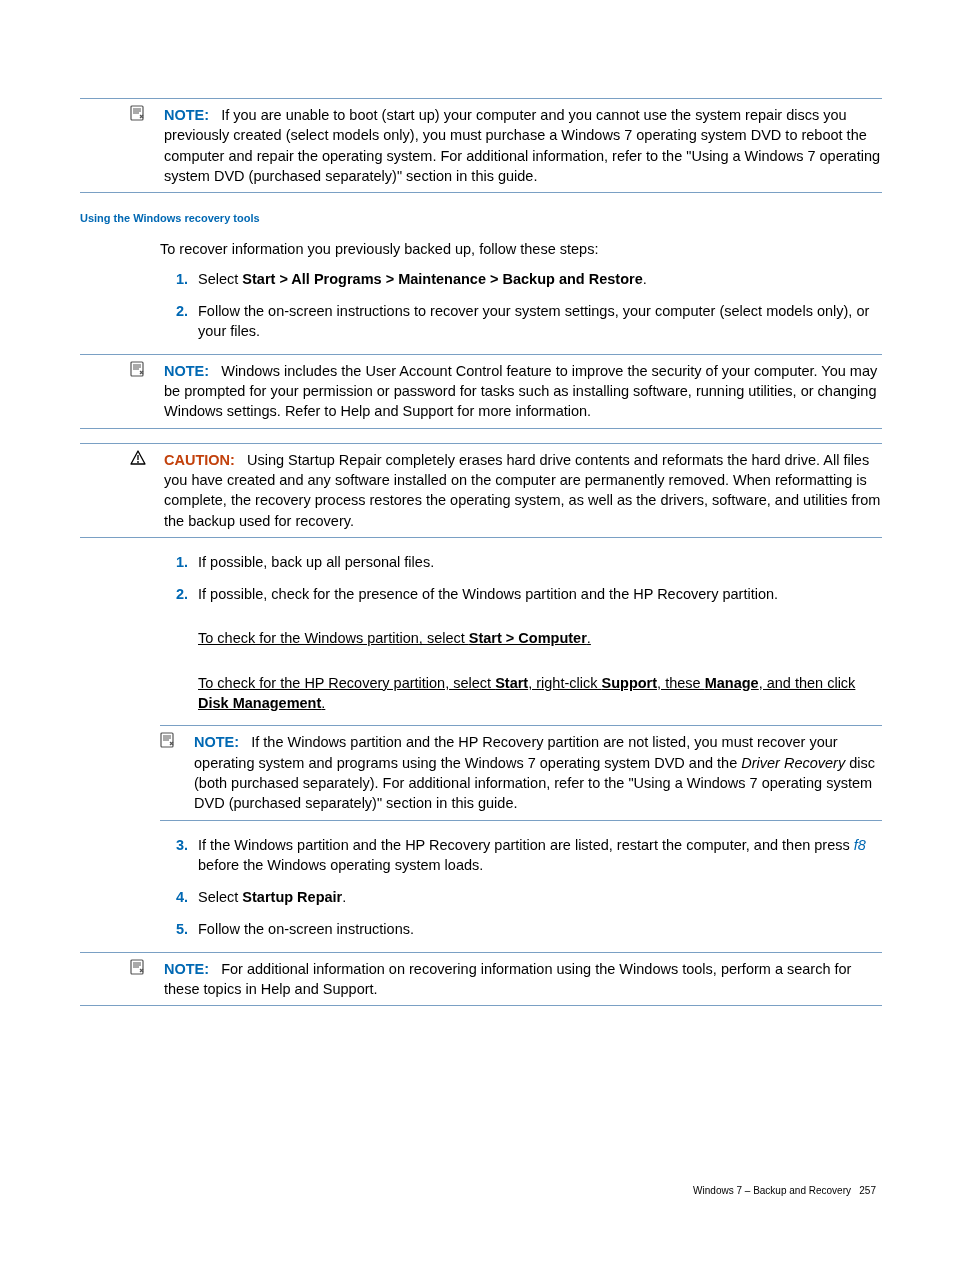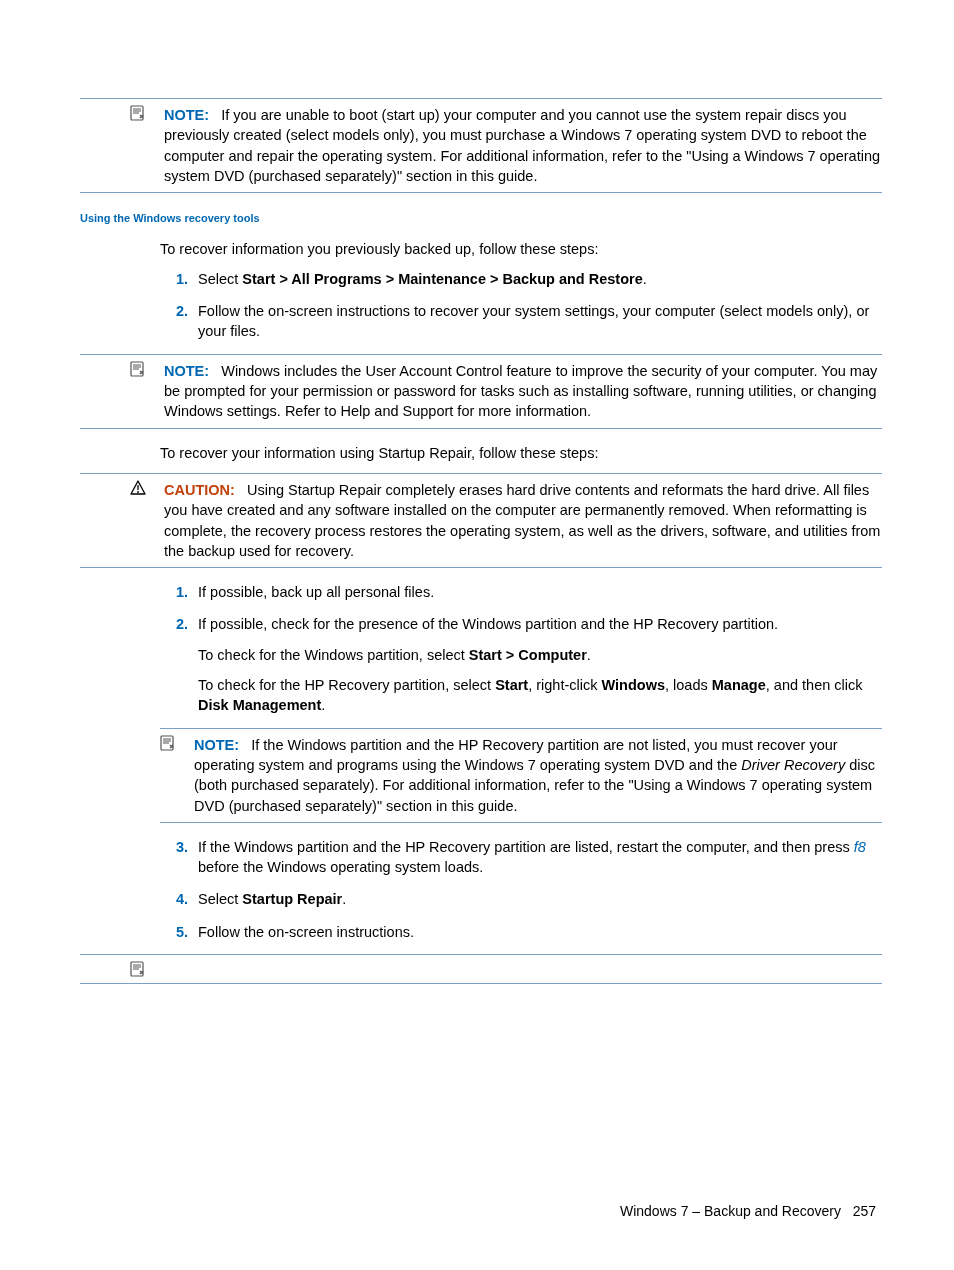--- a/index.html
+++ b/index.html
@@ -63,35 +63,36 @@
   }
   ol.steps > li {
     margin-bottom: 12px;
     padding-left: 6px;
   }
   ol.steps > li::marker {
     color: #0068b3;
     font-weight: bold;
   }
   .subpara {
-    margin-top: 10px;
+    margin-top: 24px;
+    text-decoration: underline;
   }
   .bold { font-weight: bold; }
   .italic { font-style: italic; }
   .key { color: #0068b3; font-style: italic; }
   .nested-note {
     margin-left: 80px;
     margin-right: 0;
   }
   .nested-note .icon { padding-left: 0; }
   .footer {
     position: absolute;
-    bottom: 48px;
+    bottom: 72px;
     right: 78px;
-    font-size: 14px;
+    font-size: 10px;
   }
   svg { display: block; }
 </style>
 </head>
 <body>
 
 <div class="page">
   <div class="content">
 
     <div class="note-box">
@@ -124,21 +125,20 @@
             <rect x="1" y="1" width="12" height="14" rx="1" fill="none" stroke="#555" stroke-width="1.2"></rect>
             <path d="M3 4h8M3 6h8M3 8h6" stroke="#555" stroke-width="1"></path>
             <path d="M10 10l3 3M13 10l-3 3" stroke="#555" stroke-width="1.2"></path>
           </svg>
       </div>
       <div class="body">
         <span class="note-label">NOTE:</span>&nbsp;&nbsp;&nbsp;<span>Windows includes the User Account Control feature to improve the security of your computer. You may be prompted for your permission or password for tasks such as installing software, running utilities, or changing Windows settings. Refer to Help and Support for more information.</span>
       </div>
     </div>
 
-    <div class="para">To recover your information using Startup Repair, follow these steps:</div>
 
     <div class="caution-box">
       <div class="icon">
         <svg width="16" height="16" viewBox="0 0 16 16">
             <path d="M8 1 L15 14 H1 Z" fill="none" stroke="#000" stroke-width="1.3" stroke-linejoin="round"></path>
             <line x1="8" y1="5" x2="8" y2="10" stroke="#000" stroke-width="1.3"></line>
             <circle cx="8" cy="12" r="0.9" fill="#000"></circle>
           </svg>
       </div>
       <div class="body">
@@ -147,21 +147,21 @@
     </div>
 
     <ol class="steps">
       <li>If possible, back up all personal files.</li>
       <li>
         <span>If possible, check for the presence of the Windows partition and the HP Recovery partition.</span>
         <div class="subpara">
           <span>To check for the Windows partition, select </span><span class="bold">Start &gt; Computer</span><span>.</span>
         </div>
         <div class="subpara">
-          <span>To check for the HP Recovery partition, select </span><span class="bold">Start</span><span>, right-click </span><span class="bold">Windows</span><span>, loads </span><span class="bold">Manage</span><span>, and then click </span><span class="bold">Disk Management</span><span>.</span>
+          <span>To check for the HP Recovery partition, select </span><span class="bold">Start</span><span>, right-click </span><span class="bold">Support</span><span>, these </span><span class="bold">Manage</span><span>, and then click </span><span class="bold">Disk Management</span><span>.</span>
         </div>
       </li>
     </ol>
 
     <div class="note-box nested-note">
       <div class="icon">
         <svg width="16" height="16" viewBox="0 0 16 16">
             <rect x="1" y="1" width="12" height="14" rx="1" fill="none" stroke="#555" stroke-width="1.2"></rect>
             <path d="M3 4h8M3 6h8M3 8h6" stroke="#555" stroke-width="1"></path>
             <path d="M10 10l3 3M13 10l-3 3" stroke="#555" stroke-width="1.2"></path>
@@ -182,20 +182,23 @@
       <li>Follow the on-screen instructions.</li>
     </ol>
 
     <div class="note-box">
       <div class="icon">
         <svg width="16" height="16" viewBox="0 0 16 16">
             <rect x="1" y="1" width="12" height="14" rx="1" fill="none" stroke="#555" stroke-width="1.2"></rect>
             <path d="M3 4h8M3 6h8M3 8h6" stroke="#555" stroke-width="1"></path>
             <path d="M10 10l3 3M13 10l-3 3" stroke="#555" stroke-width="1.2"></path>
           </svg>
+      </div>
+      <div class="body">
+        <span class="note-label">NOTE:</span>&nbsp;&nbsp;&nbsp;<span>For additional information on recovering information using the Windows tools, perform a search for these topics in Help and Support.</span>
       </div>
     </div>
 
   </div>
 
   <div class="footer">
     <span>Windows 7 – Backup and Recovery</span>&nbsp;&nbsp;&nbsp;<span>257</span>
   </div>
 </div>
 

